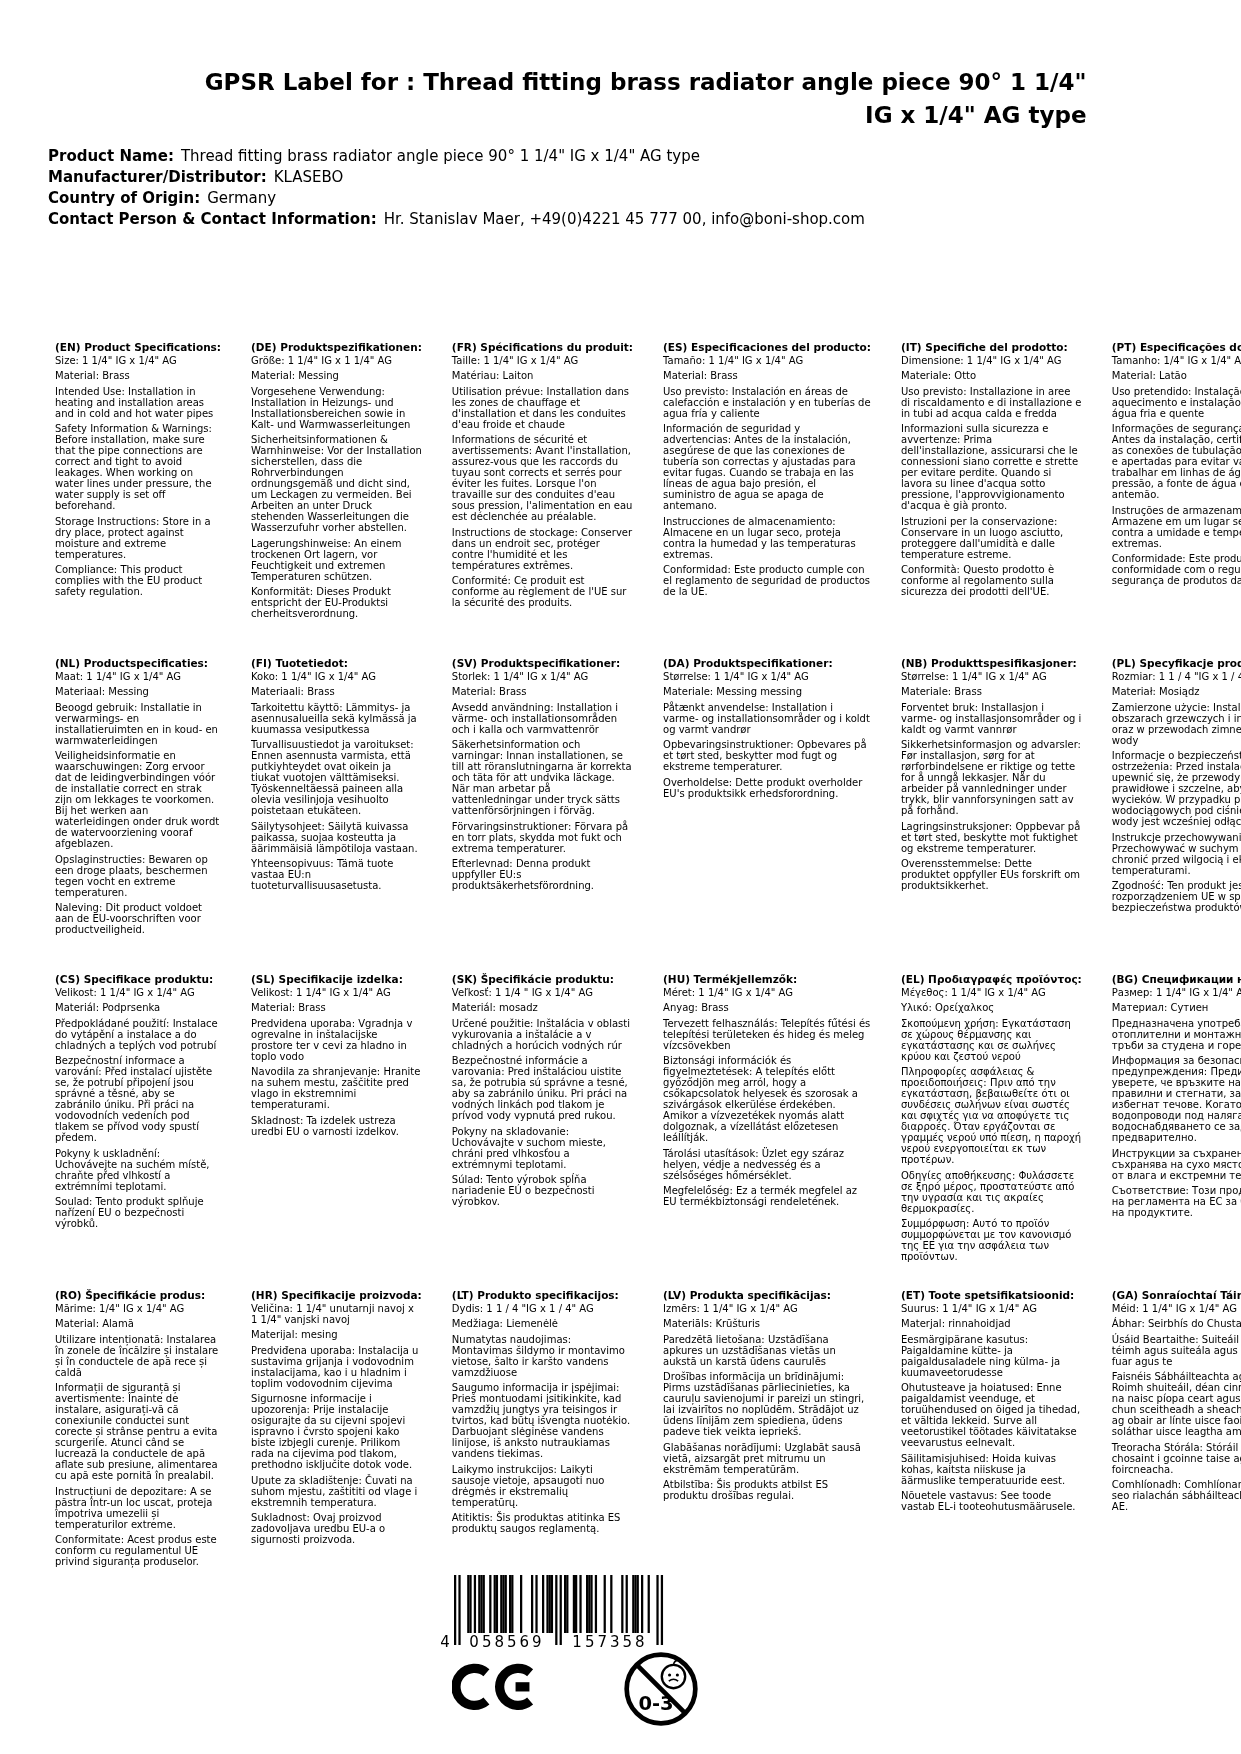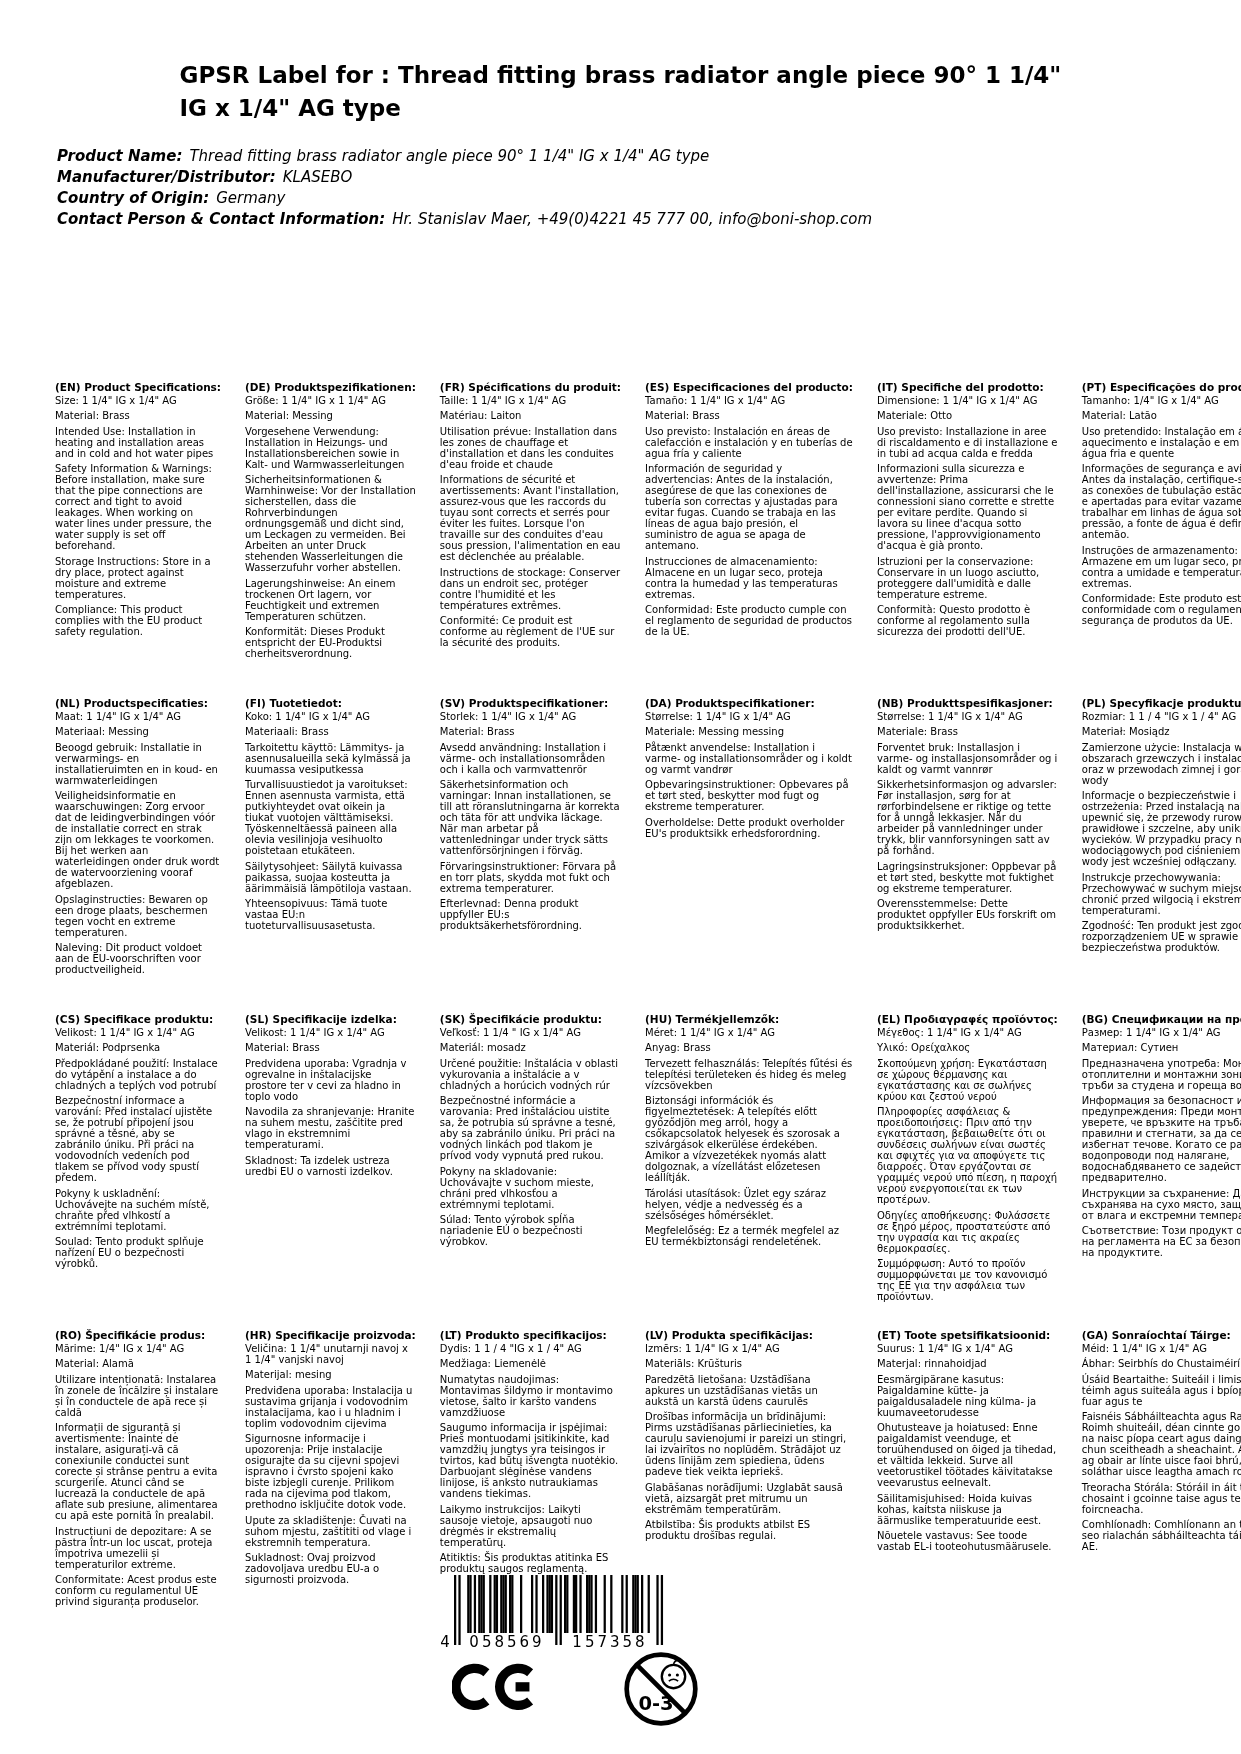--- a/index.html
+++ b/index.html
@@ -7,39 +7,37 @@
   .page {
     position: relative;
     width: 1241px; height: 1754px;
     background: #ffffff; color: #000;
     font-family: "DejaVu Sans", "Liberation Sans", sans-serif;
     overflow: hidden;
   }
   .title {
     position: absolute; top: 50px; left: 50%;
     transform: translateX(-50%);
-    width: 900px; margin: 9px;
-    text-align: left;
+    width: 900px; margin: 16px;
+    text-align: right;
     font-size: 23px; font-weight: 700; line-height: 1.45;
   }
   .product-info {
-    position: absolute; left: 57px; top: 146px;
+    position: absolute; left: 48px; top: 146px;
     font-size: 15px;
-    font-style: italic;
   }
   .info-row { line-height: 21px; white-space: nowrap; }
   .info-label { font-weight: 700; }
   .info-value { margin-left: 7px; }
   .lang-grid {
     position: absolute; left: 55px; top: 341px; width: 1140px;
     display: grid;
     grid-template-columns: repeat(6, 1fr);
-    column-gap: 24px;
+    column-gap: 30px;
     grid-auto-rows: 316px;
-    margin-top: 40px;
   }
   .lang-block { overflow: visible; }
   .lang-heading {
     font-size: 10.5px; font-weight: 700;
     white-space: nowrap; line-height: 1.2; margin: 0 0 1px 0;
   }
   .lang-para {
     font-size: 10px; line-height: 1.1;
     margin: 0 0 4.5px 0;
   }

